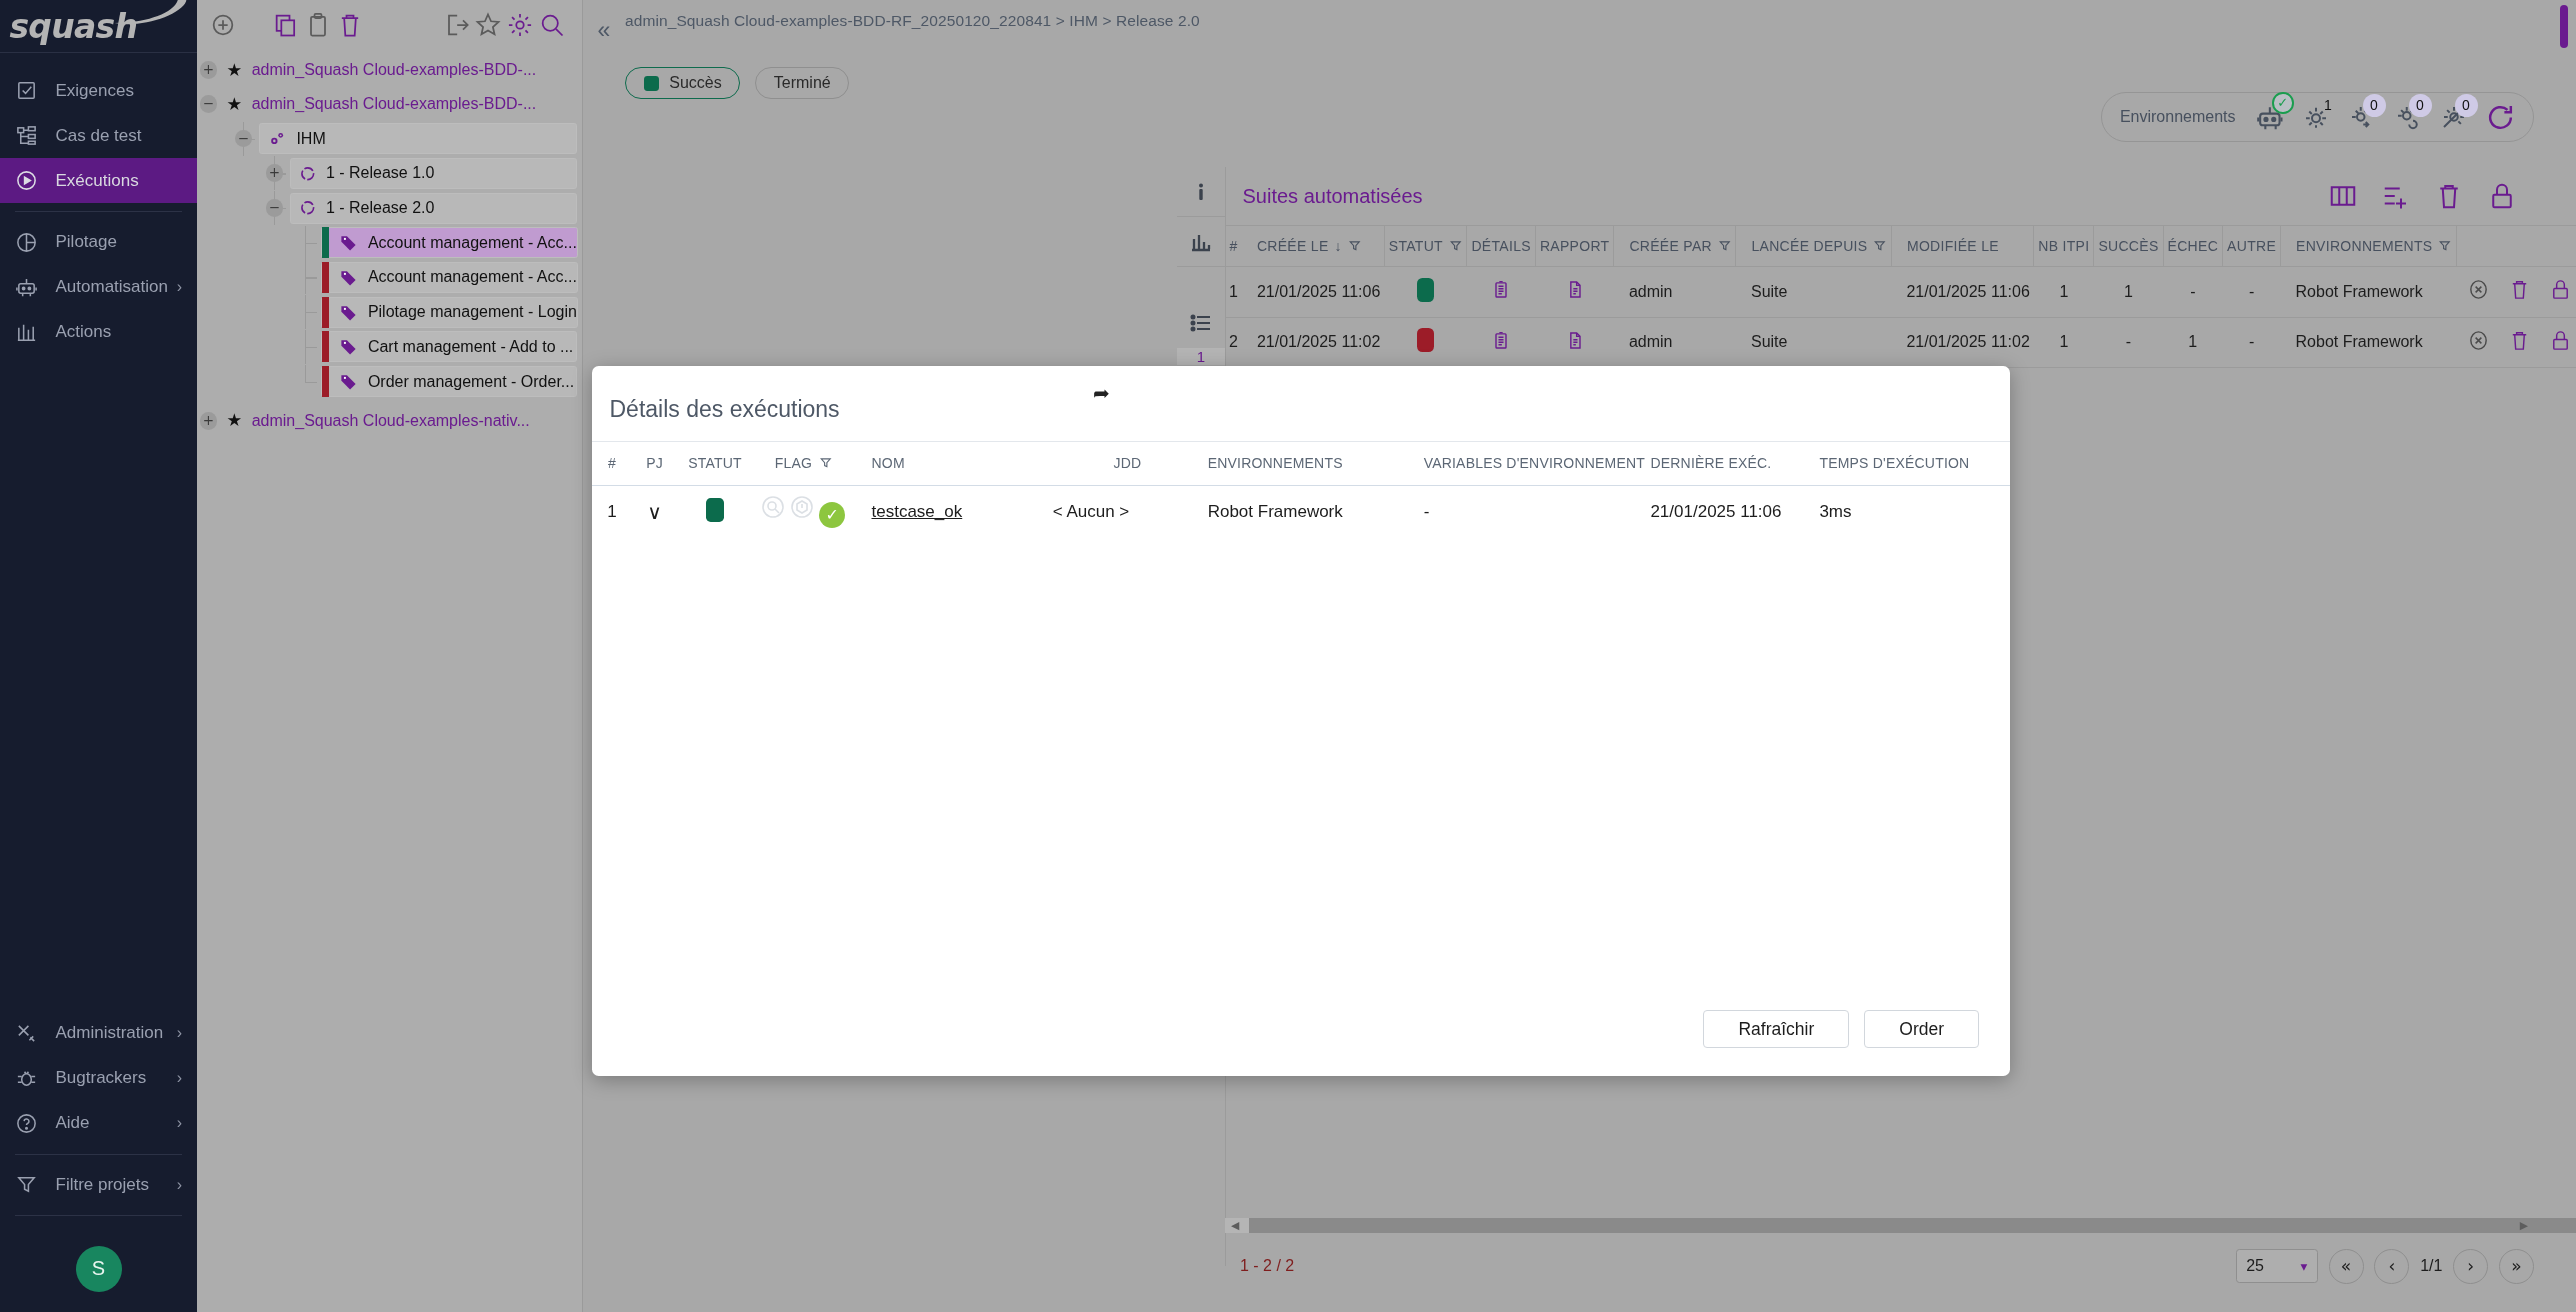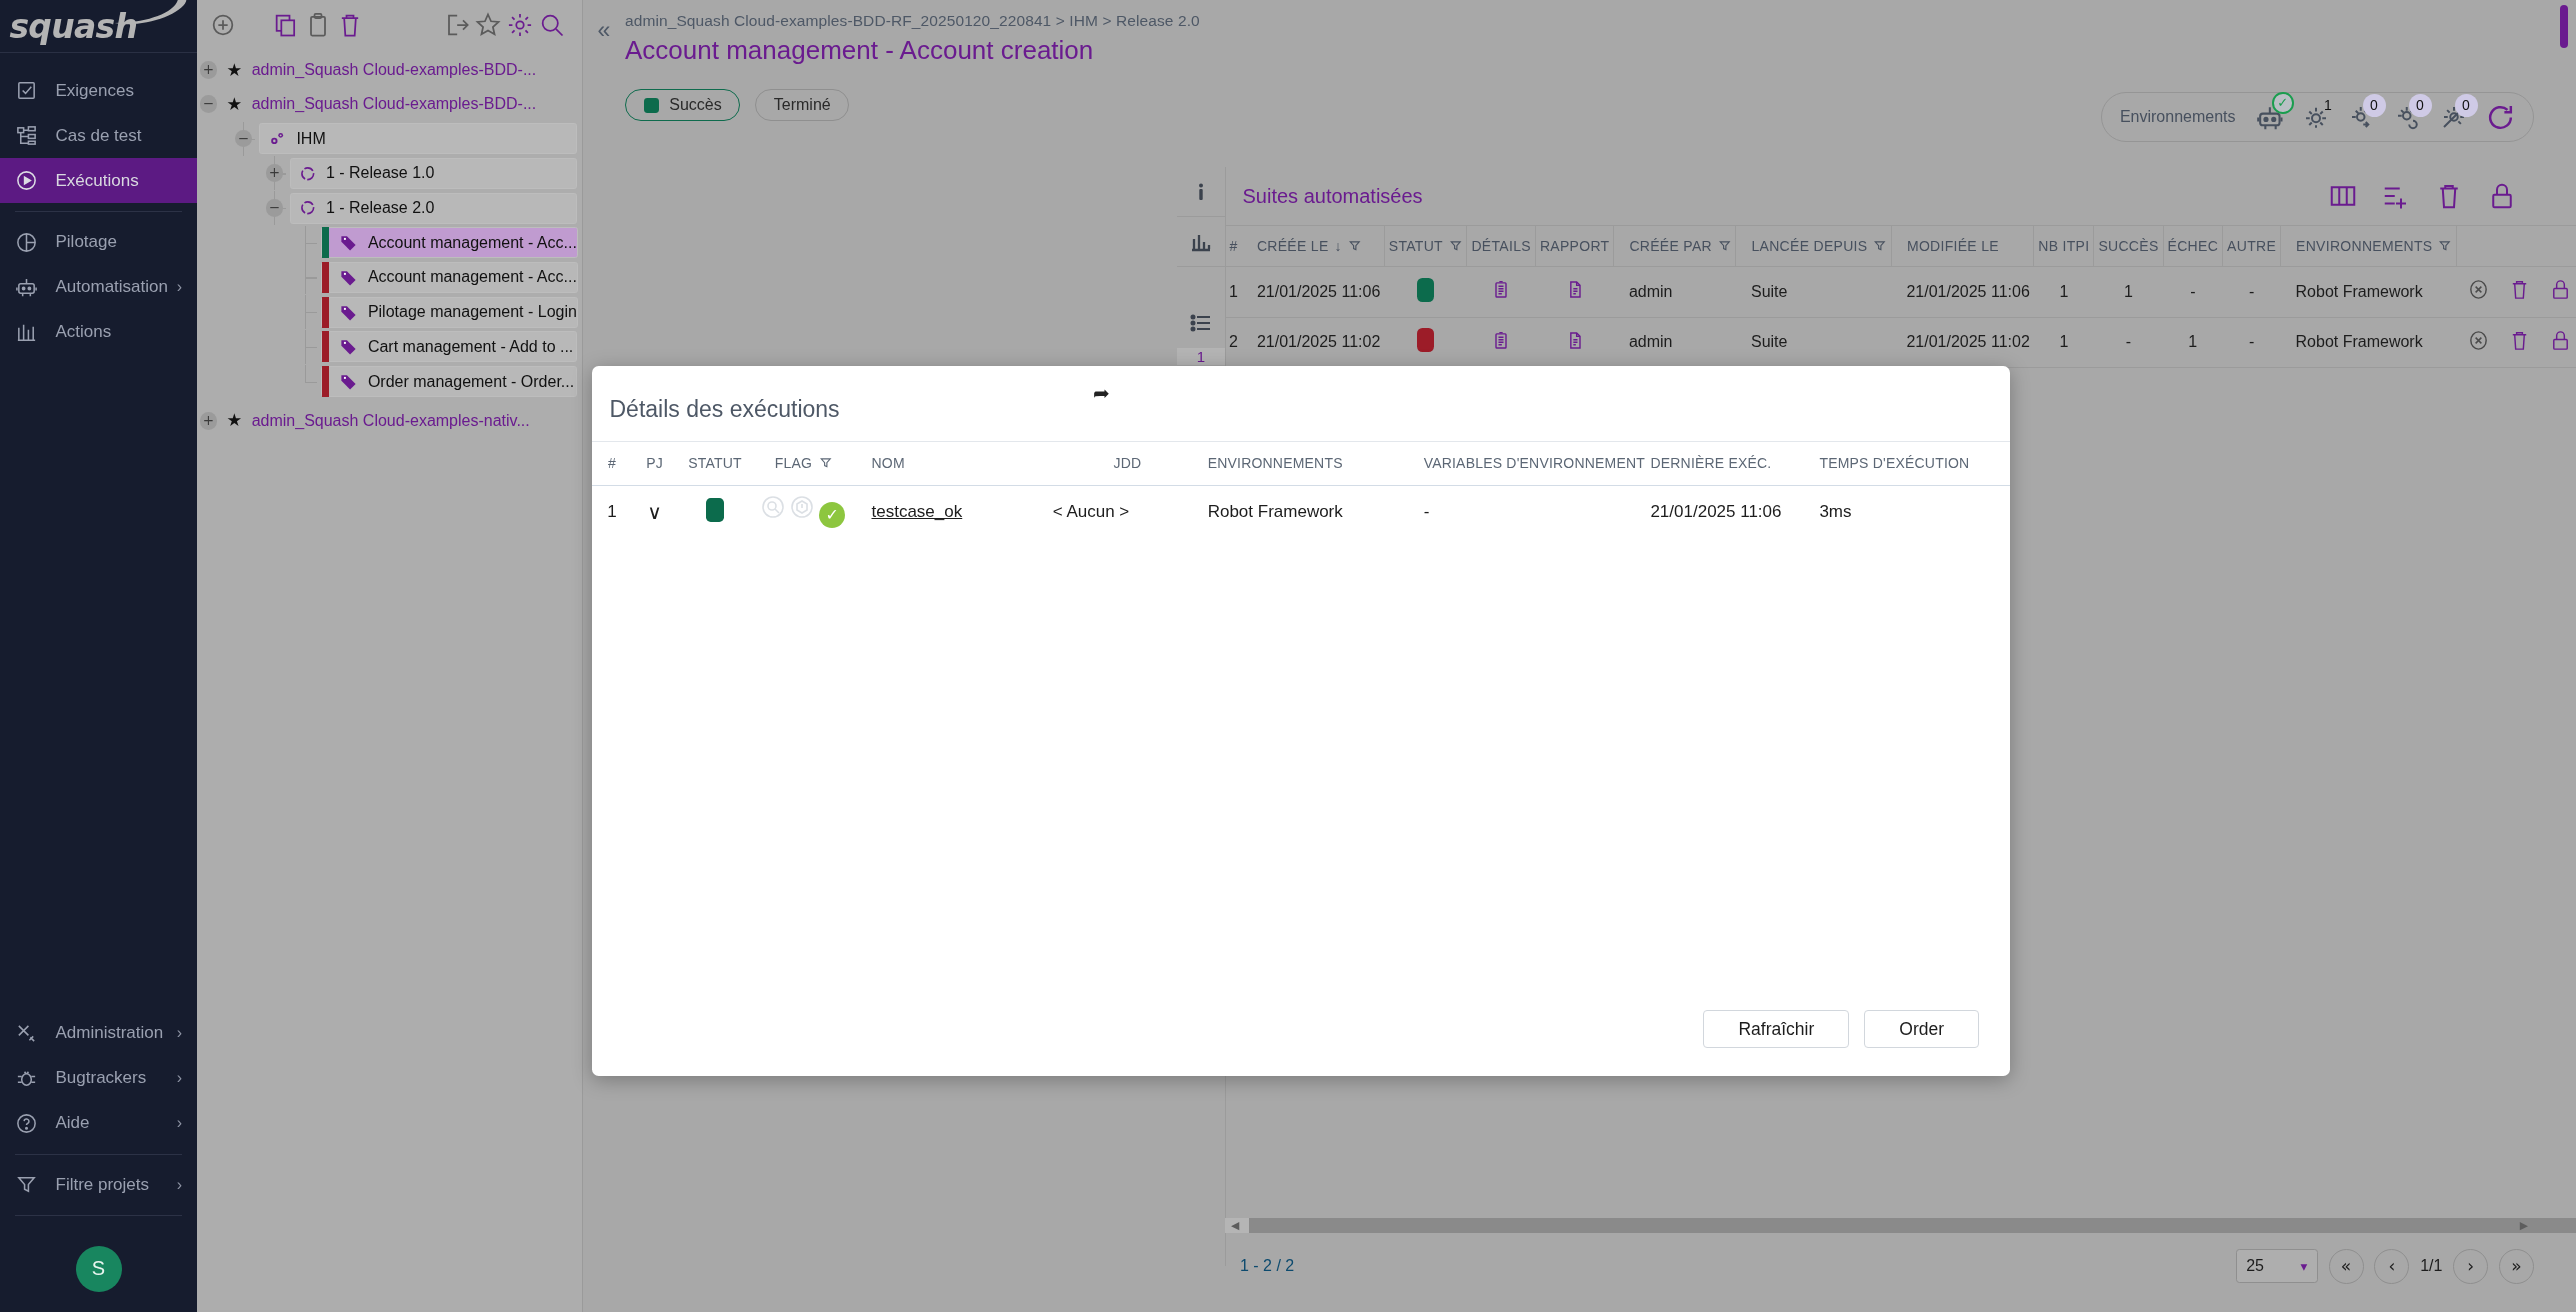--- a/index.html
+++ b/index.html
@@ -168,21 +168,21 @@
     position: absolute; left: 642px; right: 42px; bottom: 80px; height: 15px; background: #b5b5b5;
   }
   .hscroll .thumb { position: absolute; left: 24px; width: 1599px; top:0; height: 15px; background: #8a8a8a; }
   .hscroll .arrL, .hscroll .arrR { position:absolute; top:0; width: 17.5px; height:15px; color:#5d5d5d; font-size:10.8px; text-align:center; line-height:15px;}
   .hscroll .arrL { left: 1.3px; } .hscroll .arrR { right: 1.3px; }
 
   .pager {
     position: absolute; left: 642px; right: 42px; bottom: 27px; height: 40px;
     display: flex; align-items: center;
   }
-  .pager .pcount { font-size: 16px; color: #0c4a6e; padding-left: 15px; }
+  .pager .pcount { font-size: 16px; color: #7f1d1d; padding-left: 15px; }
   .pager .sp { flex: 1; }
   .pg-select {
     width: 82px; height: 34px; border: 0.7px solid #8f8f8f; border-radius: 3.4px; background: #aeaeae;
     display: flex; align-items: center; justify-content: space-between; padding: 0 9.4px;
     font-size: 16px; color: #1d1d1d; cursor: pointer;
   }
   .pg-select .cv { color: #6a1b8f; font-size: 13.5px; }
   .pg-btn {
     width: 35px; height: 35px; border-radius: 50%; border: 0.7px solid #8f8f8f;
     display: flex; align-items: center; justify-content: center; margin-left: 10.8px;
@@ -511,21 +511,20 @@
     </div>
   </div>
 
   <div class="main">
     <div class="right-edge"></div>
 
     <div class="main-head">
       <div class="collapse-btn">«</div>
       <div>
         <div class="crumb">admin_Squash Cloud-examples-BDD-RF_20250120_220841 &gt; IHM &gt; Release 2.0</div>
-        <div class="page-title">Account management - Account creation</div>
       </div>
     </div>
 
     <div class="status-row">
       <div class="chip ok">
         <span class="dot"></span>
         <span>Succès</span>
       </div>
       <div class="chip">
         <span>Terminé</span>

